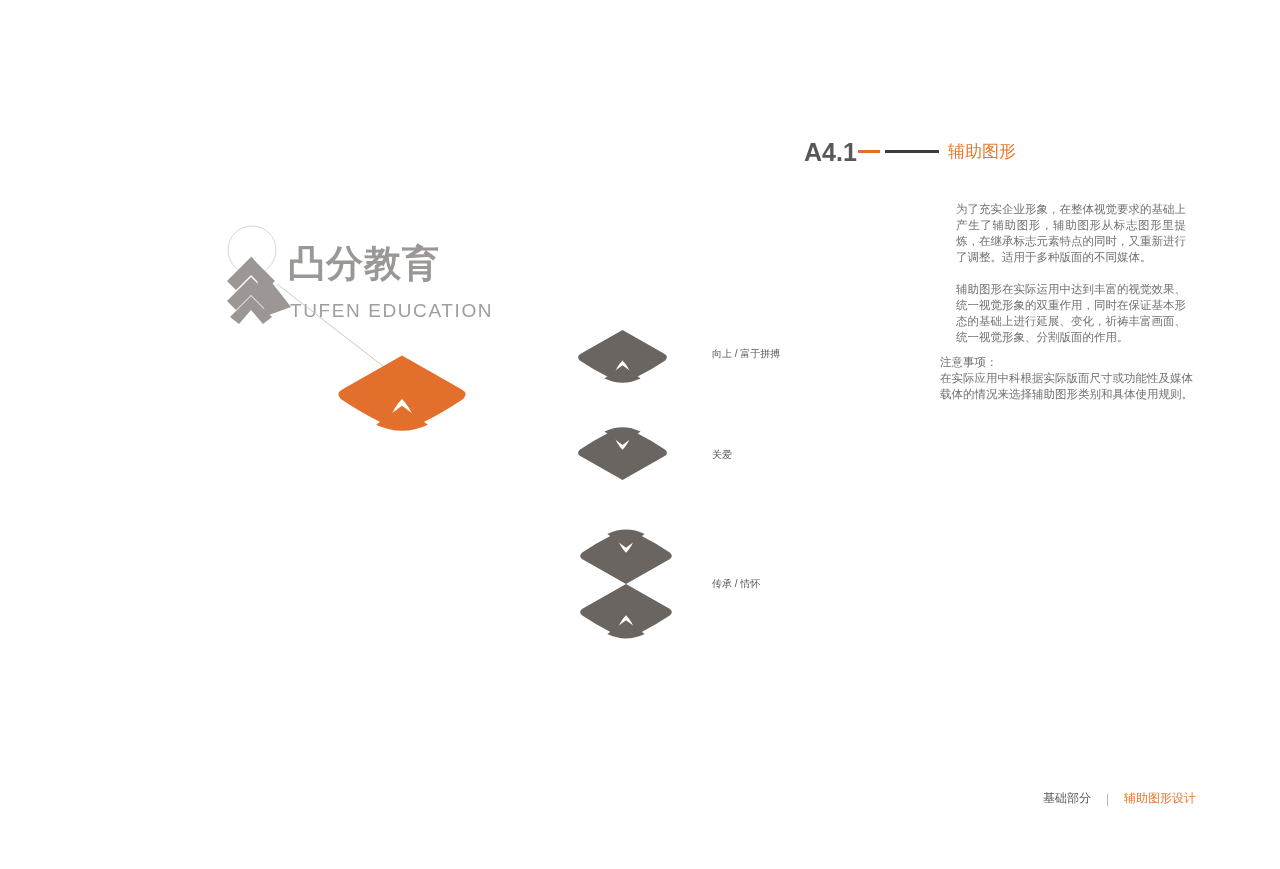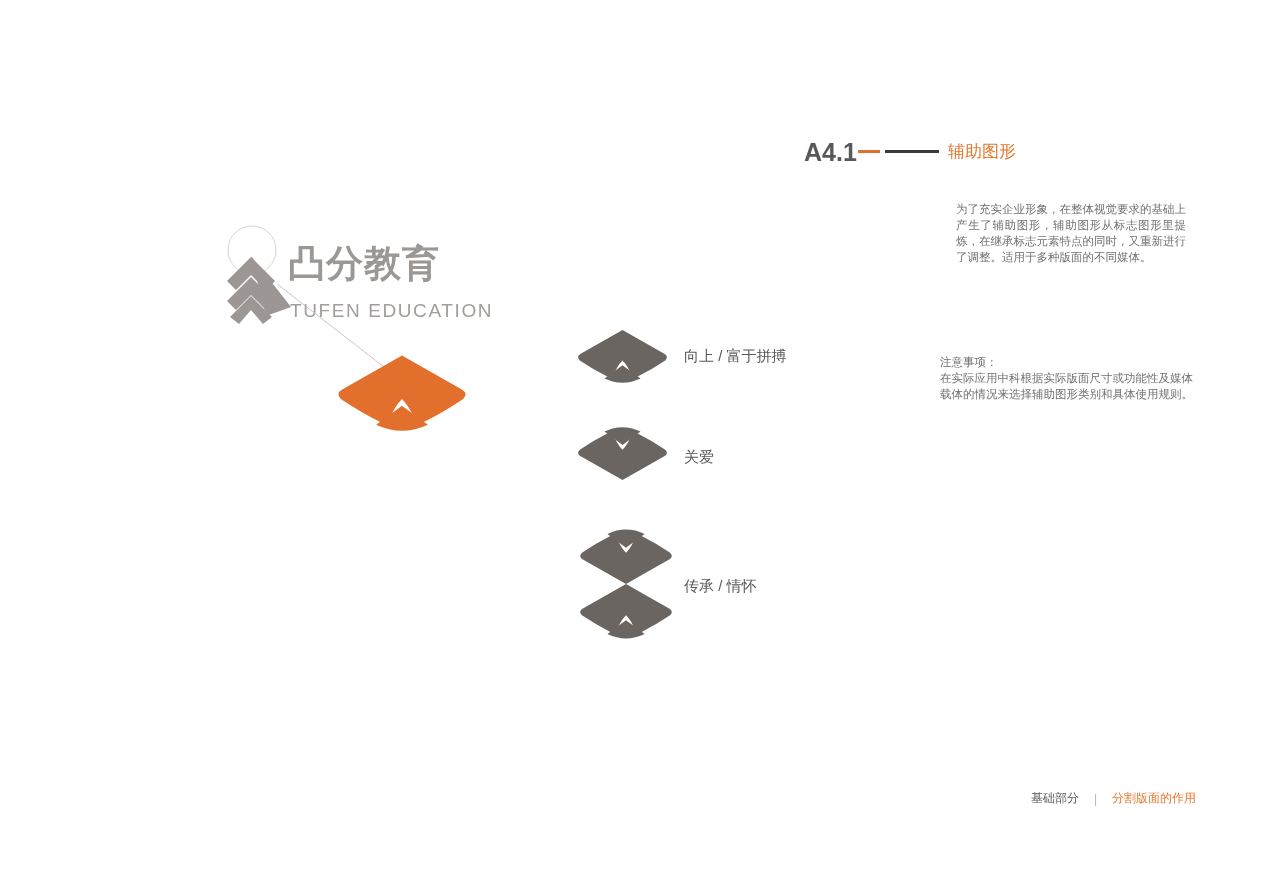--- a/index.html
+++ b/index.html
@@ -16,21 +16,21 @@
   .logo-en     { position:absolute; left:290px; top:301px; font-size:19px; line-height:1;
                  letter-spacing:1.6px; color:#A19D9B; white-space:nowrap; }
   .leader-line { position:absolute; left:277px; top:284px; }
 
   
   .aux { display:block; }
   .aux-orange { position:absolute; left:334px; top:354px; color:#E2702C; }
   .aux-up     { position:absolute; left:575px; top:329px; color:#6B6561; }
   .aux-down   { position:absolute; left:575px; top:423px; color:#6B6561; transform:rotate(180deg); }
   .aux-x      { position:absolute; left:577px; top:525px; color:#6B6561; }
-  .sym-label  { position:absolute; left:684px; font-size:15px; color:#595757; white-space:nowrap; }
+  .sym-label  { position:absolute; left:712px; font-size:10px; color:#595757; white-space:nowrap; }
   .lbl-1 { top:347px; } .lbl-2 { top:448px; } .lbl-3 { top:577px; }
 
   
   .sec-header { position:absolute; left:804px; top:138px; width:400px; height:26px; }
   .sec-code   { position:absolute; left:0; top:0; font-size:25px; font-weight:bold; color:#595757; }
   .rule-accent{ position:absolute; left:54px; top:12px; width:22px; height:3px; background:#E2702C; }
   .rule-dark  { position:absolute; left:81px; top:12px; width:54px; height:3px; background:#3E3A39; }
   .sec-title  { position:absolute; left:144px; top:2px; font-size:17px; font-weight:normal; color:#E6782F; }
 
   .intro   { position:absolute; left:940px; top:185px; width:262px;
@@ -104,26 +104,27 @@
 
   <div class="sec-header">
     <div class="sec-code">A4.1</div>
     <div class="rule-accent"></div>
     <div class="rule-dark"></div>
     <div class="sec-title">辅助图形</div>
   </div>
 
   <div class="intro">
     <p>为了充实企业形象，在整体视觉要求的基础上产生了辅助图形，辅助图形从标志图形里提炼，在继承标志元素特点的同时，又重新进行了调整。适用于多种版面的不同媒体。</p>
+    <p>辅助图形在实际运用中达到丰富的视觉效果、统一视觉形象的双重作用，同时在保证基本形态的基础上进行延展、变化，祈祷丰富画面、统一视觉形象、分割版面的作用。</p>
   </div>
 
   <div class="notes">
     <span class="notes-title">注意事项：</span>
     <span>在实际应用中科根据实际版面尺寸或功能性及媒体载体的情况来选择辅助图形类别和具体使用规则。</span>
   </div>
 
   <div class="footer">
     <span>基础部分</span>
     <span class="divider">|</span>
-    <span class="page-name">分割版面的作用</span>
+    <span class="page-name">辅助图形设计</span>
   </div>
 
 </div>
 
 </body></html>

